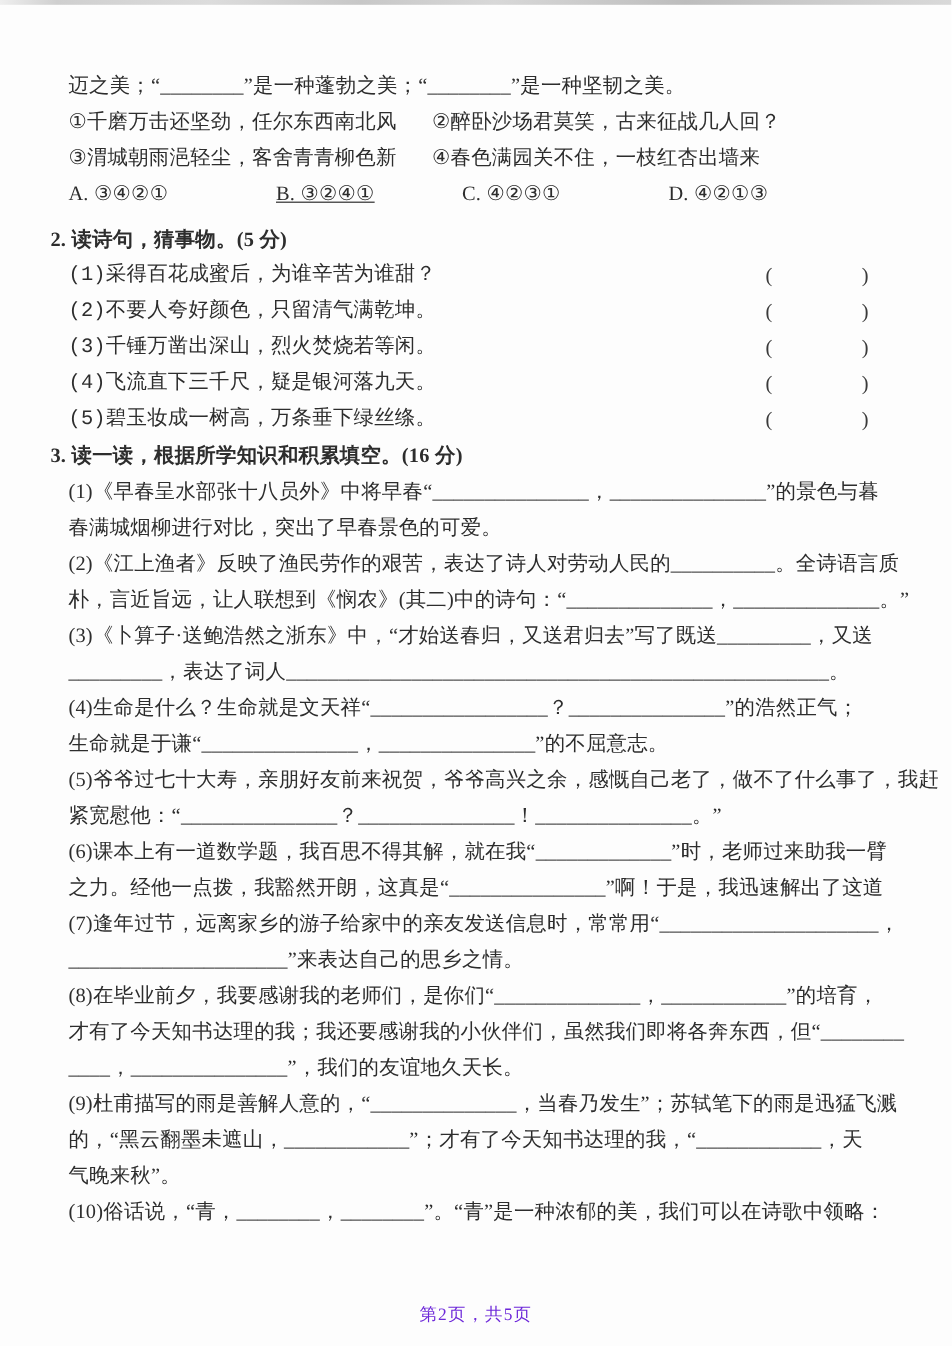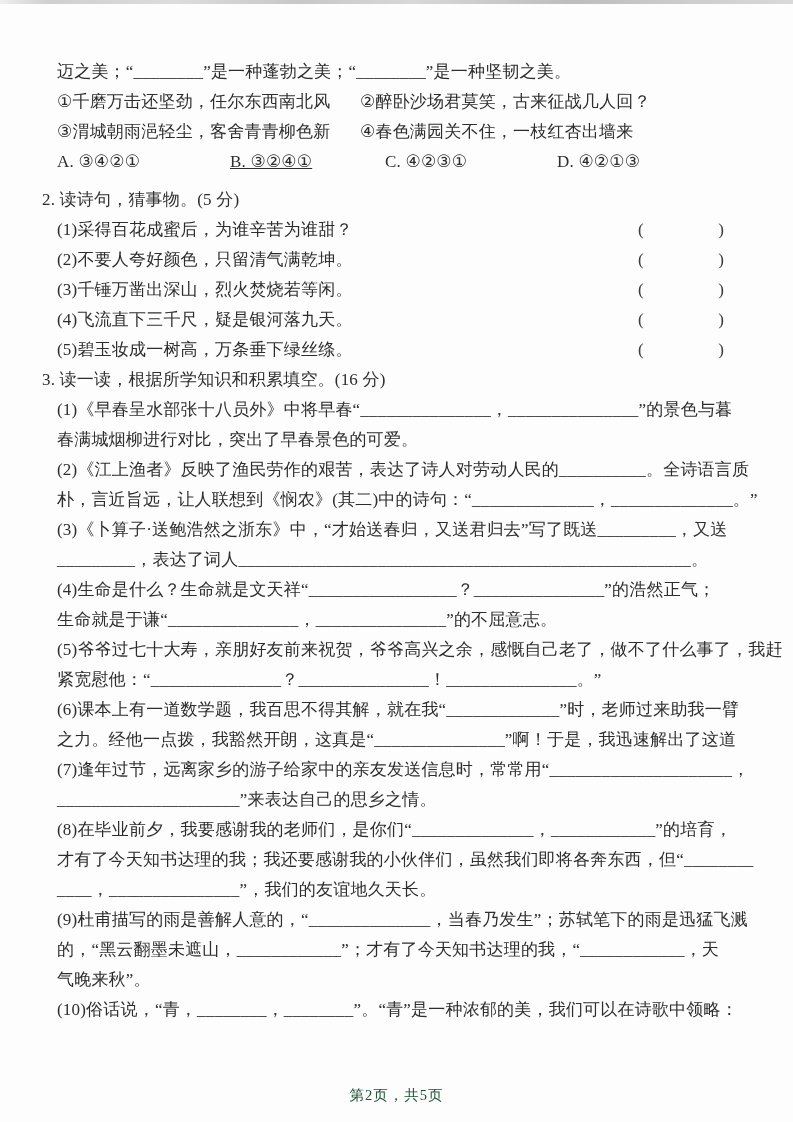--- a/index.html
+++ b/index.html
@@ -17,42 +17,42 @@
   }
   .content{
     position:absolute;left:57px;top:57px;width:684px;
     font-size:17px;
   }
   .ln{
     height:30px;line-height:30px;
     white-space:nowrap;
     letter-spacing:0.2px;
   }
-  .qtitle{margin-left:-15px;}
+  .qtitle{margin-left:-15px;font-weight:bold;}
   .q2-block .ln{height:30px;}
   .q2-title{margin-top:8px;}
   .optrow{display:flex;}
   .optleft{display:inline-block;width:303px;}
   .choices{display:flex;}
   .choice{display:inline-block;}
   .choice.c1{width:173px;}
   .choice.c2{width:155px;text-decoration:underline;}
   .choice.c3{width:172px;}
   .q2row{display:flex;}
-  .q2text{flex:1 1 auto;}
+  .q2text{flex:1 1 auto;font-family:Liberation Mono, monospace;}
   .parens{
     flex:0 0 auto;
     display:inline-flex;justify-content:space-between;
     width:86px;margin-right:17px;
     color:#3a3a3a;
   }
   .footer{
     position:absolute;left:0;right:0;top:1086px;
     text-align:center;
-    font-size:14.5px;color:#14532d;letter-spacing:1px;
+    font-size:14.5px;color:#6d28d9;letter-spacing:1px;
   }
 </style>
 </head>
 <body>
 
 <div class="page">
   <div class="scan-edge"></div>
 
   <div class="content">
 

